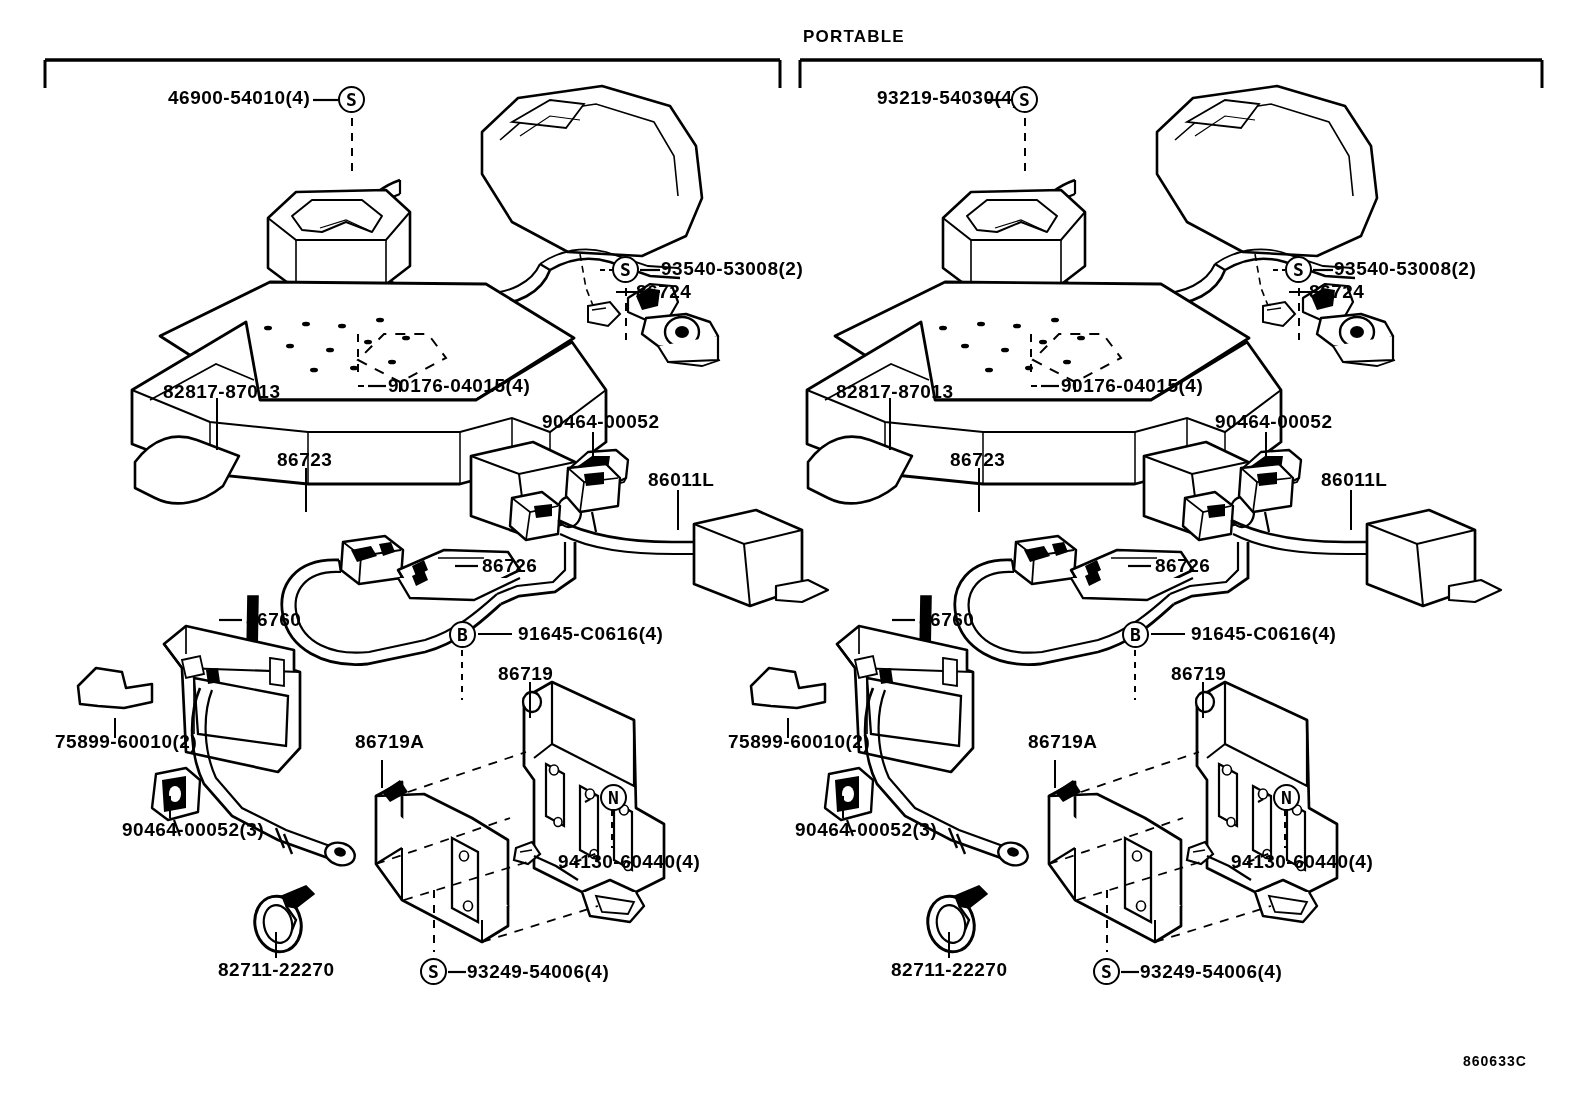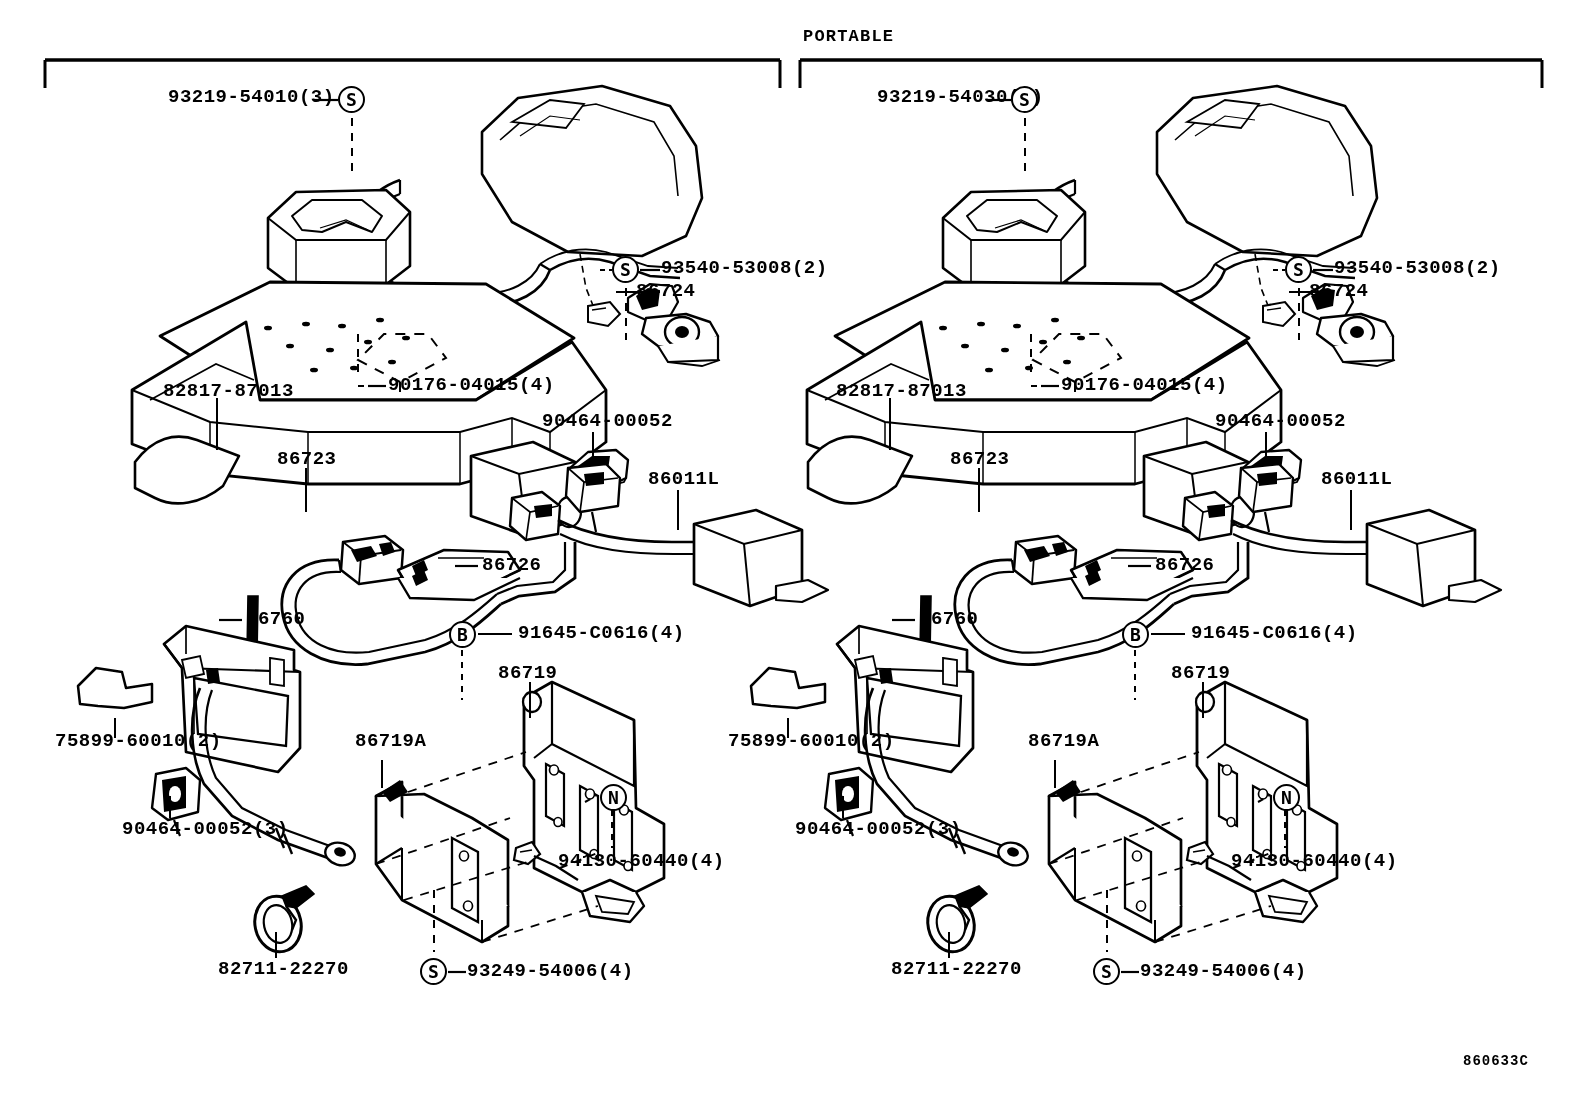--- a/index.html
+++ b/index.html
@@ -18,21 +18,21 @@
   }
   svg.layer {
     position: absolute;
     top: 0; left: 0;
     width: 1592px;
     height: 1099px;
     pointer-events: none;
   }
   .lbl {
     position: absolute;
-    font-family: Liberation Mono, monospace;
+    font-family: Liberation Sans, sans-serif;
     font-size: 19px;
     font-weight: 700;
     letter-spacing: 0.5px;
     color: #000;
     white-space: nowrap;
     line-height: 1;
   }
   .lbl.portable {
     font-size: 17px;
     letter-spacing: 1.2px;
@@ -377,21 +377,21 @@
       <path d="M1233,868 L1273,852" stroke="#000" stroke-width="2.0" stroke-dasharray="8,7"></path>
       <path d="M1258,802 L1269,796" stroke="#000" stroke-width="2.0" stroke-dasharray="6,6"></path>
       <path d="M949,932 L949,958" stroke="#000" stroke-width="2.0"></path>
       <path d="M1107,890 L1107,952" stroke="#000" stroke-width="2.0" stroke-dasharray="8,7"></path>
       <path d="M1121,972 L1139,972" stroke="#000" stroke-width="2.2"></path>
     </g>
   </svg>
 
   <div class="lbl portable" style="left:803px; top:28px;">PORTABLE</div>
 
-  <div class="lbl" style="left:168px; top:88px;">93219-54010(3)</div>
+  <div class="lbl" style="left:168px; top:88px;">46900-54010(4)</div>
   <div class="marker" style="left:338px; top:86px;">S</div>
 
   <div class="marker" style="left:612px; top:256px;">S</div>
   <div class="lbl" style="left:661px; top:259px;">93540-53008(2)</div>
 
   <div class="lbl" style="left:636px; top:282px;">86724</div>
 
   <div class="lbl" style="left:388px; top:376px;">90176-04015(4)</div>
 
   <div class="lbl" style="left:163px; top:382px;">82817-87013</div>

